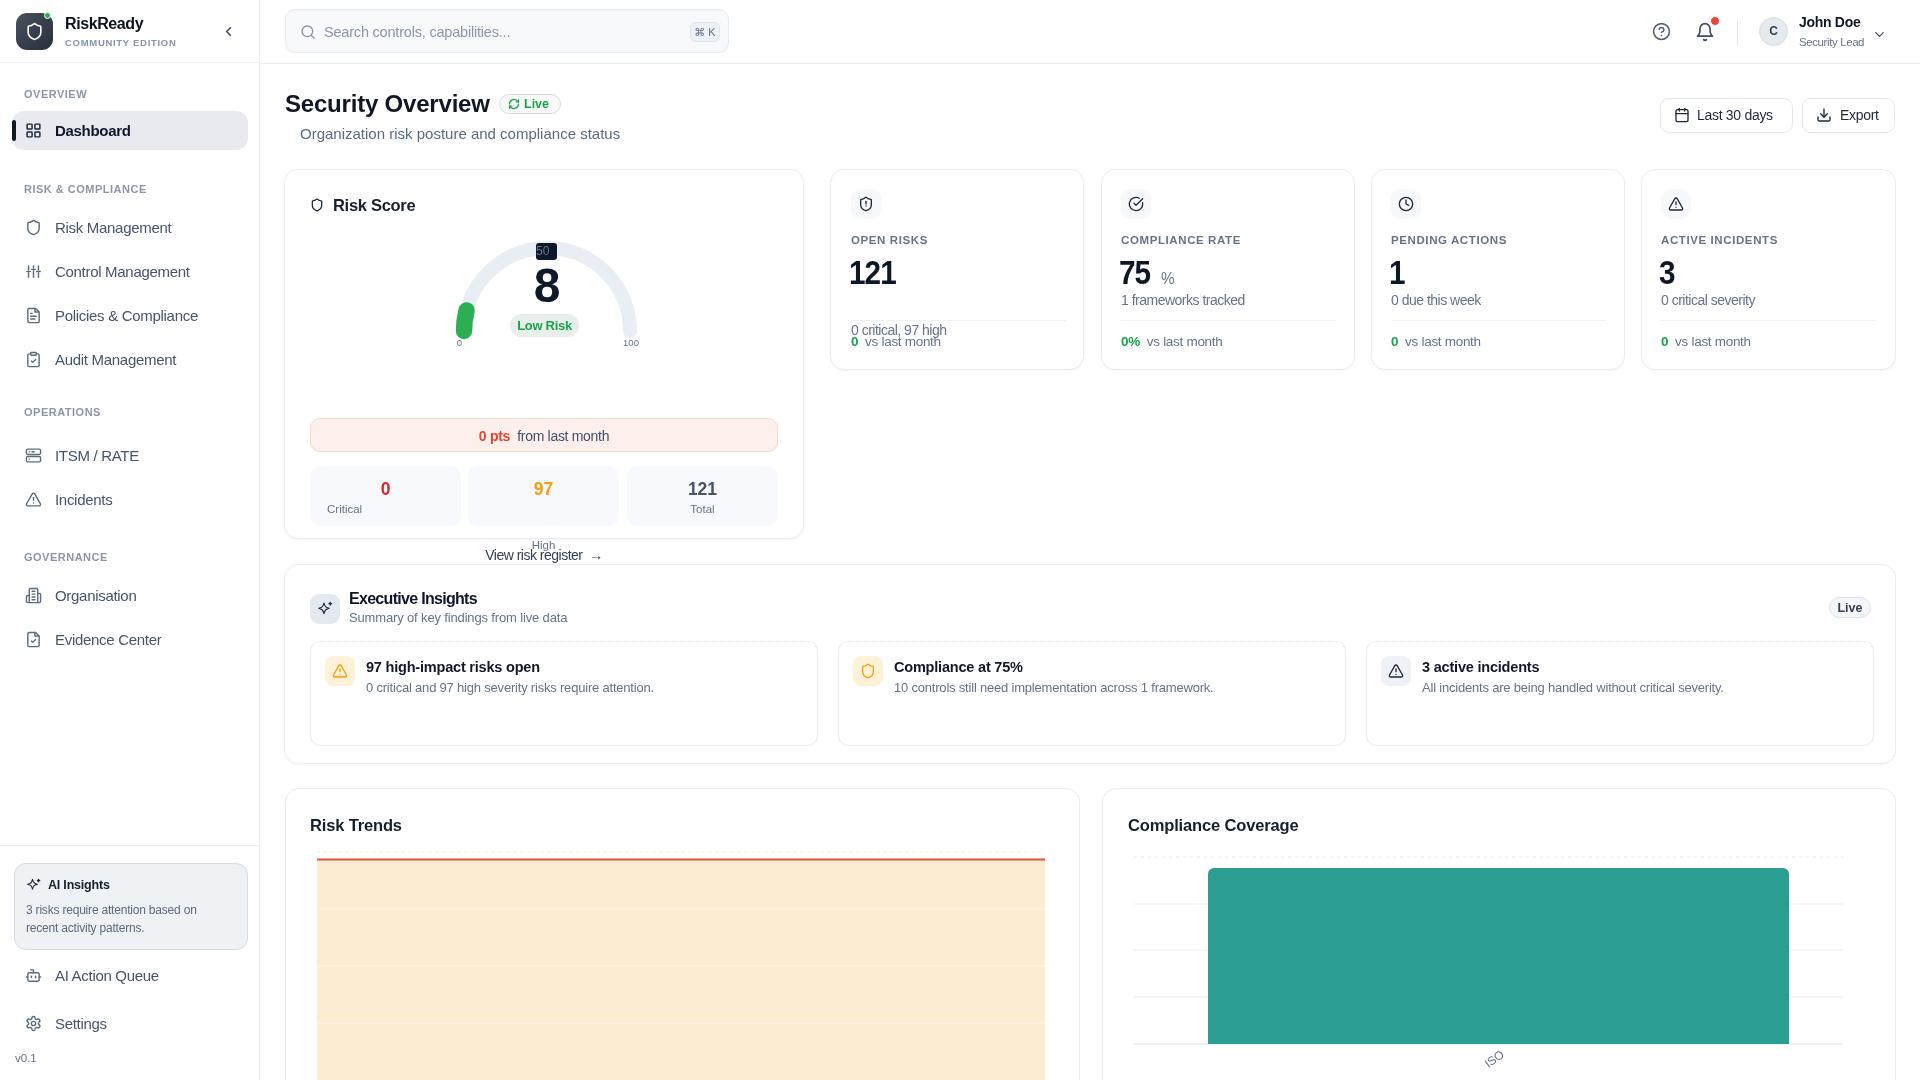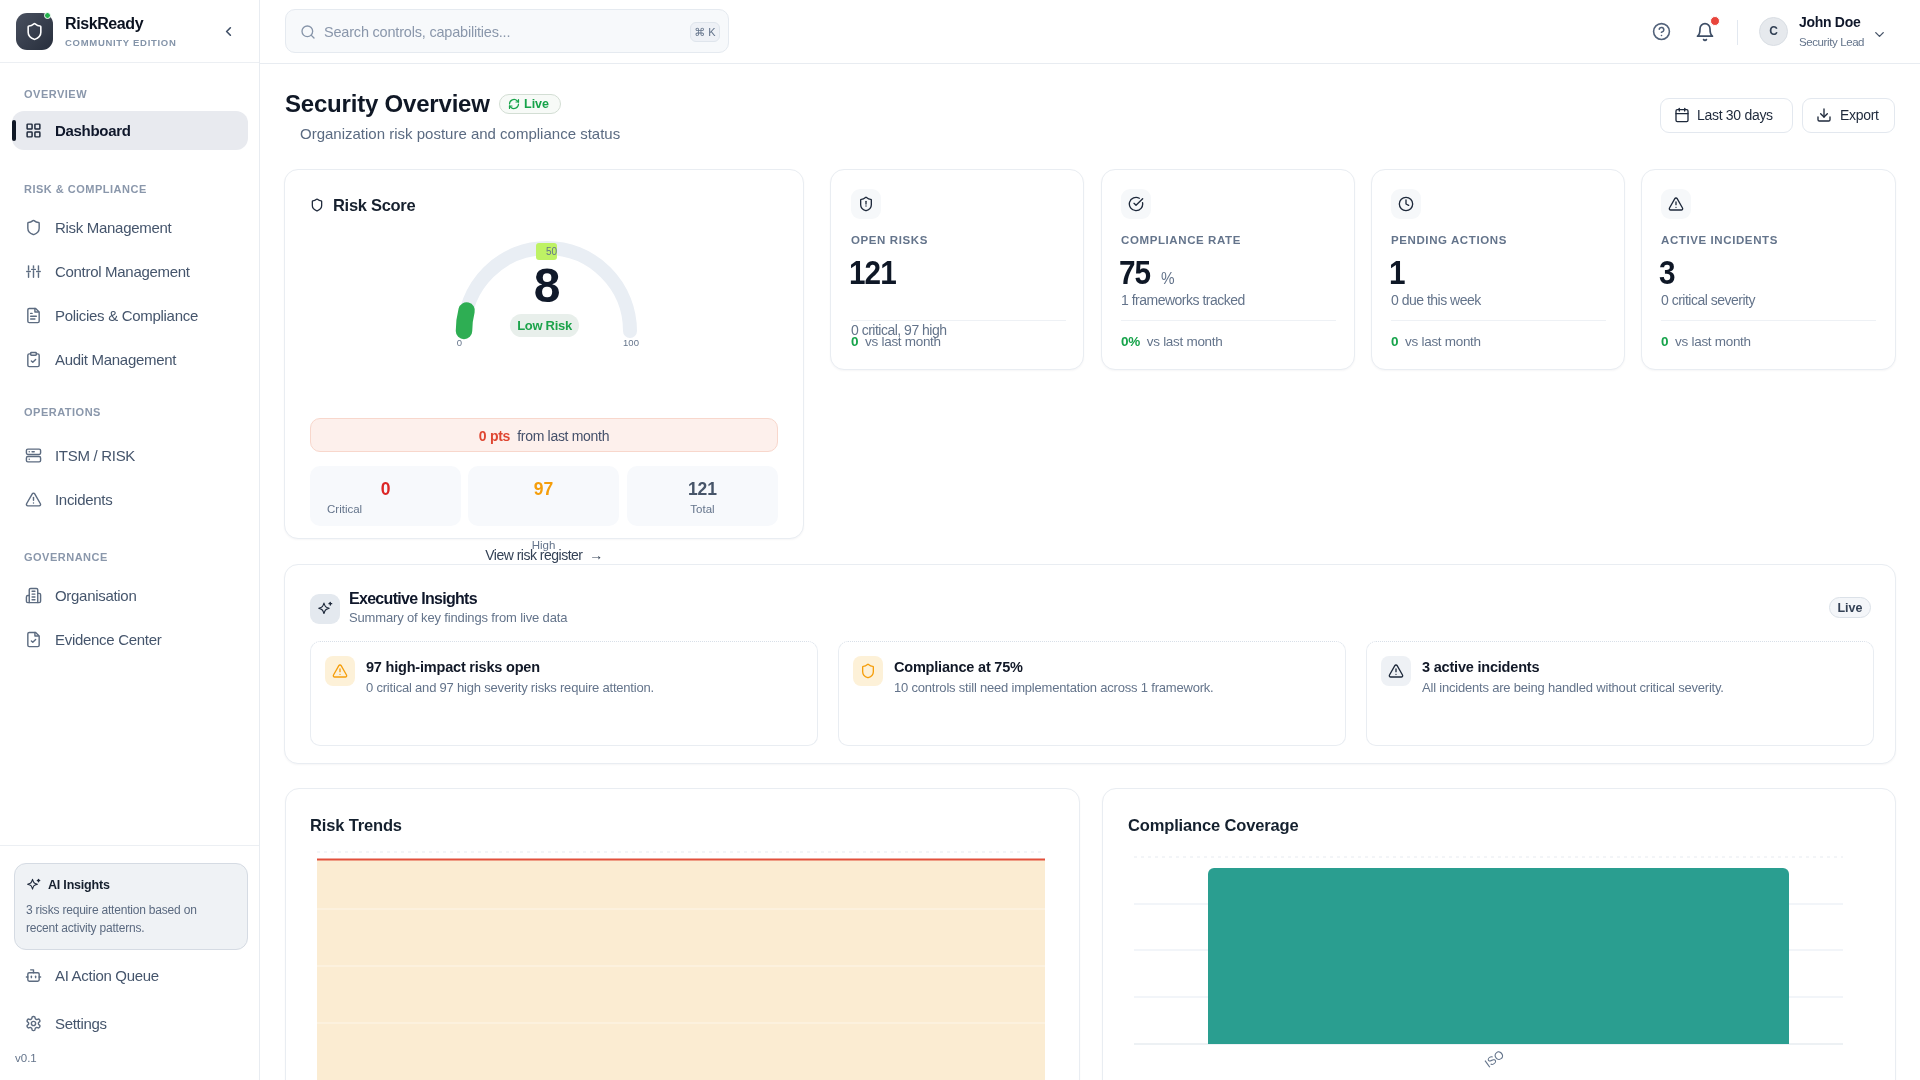--- a/index.html
+++ b/index.html
@@ -74,21 +74,21 @@
 
   <div class="abs" style="left:24px;top:406px;font-size:11px;font-weight:bold;color:#8a97ab;letter-spacing:0.5px;">OPERATIONS</div>
 
   <svg class="abs" style="left:25px;top:447px;" width="17" height="17" viewBox="0 0 24 24" fill="none" stroke="#5c6b80" stroke-width="2" stroke-linecap="round" stroke-linejoin="round">
       <rect x="2" y="3" width="20" height="7.5" rx="2"></rect>
       <rect x="2" y="13.5" width="20" height="7.5" rx="2"></rect>
       <line x1="6" y1="6.7" x2="6.01" y2="6.7"></line>
       <line x1="6" y1="17.2" x2="6.01" y2="17.2"></line>
       <line x1="10" y1="6.7" x2="13" y2="6.7"></line>
     </svg>
-  <div class="abs" style="left:55px;top:447px;font-size:15px;letter-spacing:-0.3px;color:#45556c;">ITSM / RISK</div>
+  <div class="abs" style="left:55px;top:447px;font-size:15px;letter-spacing:-0.3px;color:#45556c;">ITSM / RATE</div>
 
   <svg class="abs" style="left:25px;top:491px;" width="17" height="17" viewBox="0 0 24 24" fill="none" stroke="#5c6b80" stroke-width="2" stroke-linecap="round" stroke-linejoin="round">
       <path d="m21.73 18-8-14a2 2 0 0 0-3.48 0l-8 14A2 2 0 0 0 4 21h16a2 2 0 0 0 1.73-3"></path>
       <line x1="12" y1="9" x2="12" y2="13"></line>
       <line x1="12" y1="17" x2="12.01" y2="17"></line>
     </svg>
   <div class="abs" style="left:55px;top:491px;font-size:15px;letter-spacing:-0.3px;color:#45556c;">Incidents</div>
 
   <div class="abs" style="left:24px;top:551px;font-size:11px;font-weight:bold;color:#8a97ab;letter-spacing:0.5px;">GOVERNANCE</div>
 
@@ -196,21 +196,21 @@
 <div class="card" style="left:284px;top:169px;width:520px;height:370px;"></div>
 <svg class="abs" style="left:310px;top:197px;" width="14" height="16" viewBox="0 0 24 24" fill="none" stroke="#1e293b" stroke-width="2.2" stroke-linecap="round" stroke-linejoin="round">
     <path d="M20 13c0 5-3.5 7.5-7.66 8.95a1 1 0 0 1-.67-.01C7.5 20.5 4 18 4 13V6a1 1 0 0 1 1-1c2 0 4.5-1.2 6.24-2.72a1.17 1.17 0 0 1 1.52 0C14.51 3.81 17 5 19 5a1 1 0 0 1 1 1z"></path>
   </svg>
 <div class="abs" style="left:333px;top:196px;font-size:16.5px;font-weight:bold;letter-spacing:-0.3px;color:#16202e;">Risk Score</div>
 
 <svg class="abs" style="left:440px;top:230px;" width="214" height="120" viewBox="0 0 214 120">
   <path d="M 24 101 A 83 83 0 0 1 190 101" fill="none" stroke="#e9eef4" stroke-width="14" stroke-linecap="round"></path>
   <path d="M 24 101 A 83 83 0 0 1 26.6 80.5" fill="none" stroke="#2eae53" stroke-width="16.5" stroke-linecap="round"></path>
 </svg>
-<div class="abs" style="left:536px;top:243px;width:21px;height:17px;background:#bef264;border-radius:3px;font-size:10px;color:#64748b;text-align:right;line-height:17px;">50</div>
+<div class="abs" style="left:536px;top:243px;width:21px;height:17px;background:#0f172a;border-radius:3px;font-size:12px;color:#64748b;text-align:left;line-height:17px;">50</div>
 <div class="abs" style="left:452px;top:337px;width:15px;height:12px;font-size:9.5px;color:#64748b;text-align:center;line-height:12px;">0</div>
 <div class="abs" style="left:623px;top:337px;width:16px;height:12px;font-size:9.5px;color:#64748b;text-align:center;line-height:12px;">100</div>
 <div class="abs" style="left:497px;top:258px;width:100px;font-size:48px;font-weight:bold;color:#10192a;text-align:center;">8</div>
 <div class="abs" style="left:510px;top:314px;width:69px;height:23px;border-radius:12px;background:#e8efeb;font-size:13px;font-weight:bold;letter-spacing:-0.3px;color:#1ca34b;text-align:center;line-height:23px;">Low Risk</div>
 
 <div class="abs" style="left:310px;top:418px;width:468px;height:34px;background:#fdf0ec;border:1px solid #f8d7cc;border-radius:10px;"></div>
 <div class="abs" style="left:310px;top:428px;width:468px;text-align:center;font-size:14px;letter-spacing:-0.3px;color:#44506a;"><span style="color:#df4732;font-weight:bold;">0 pts</span>&nbsp; from last month</div>
 
 <div class="abs" style="left:310px;top:466px;width:151px;height:60px;background:#f7f9fc;border-radius:10px;"></div>
 <div class="abs" style="left:468px;top:466px;width:151px;height:60px;background:#f7f9fc;border-radius:10px;"></div>

